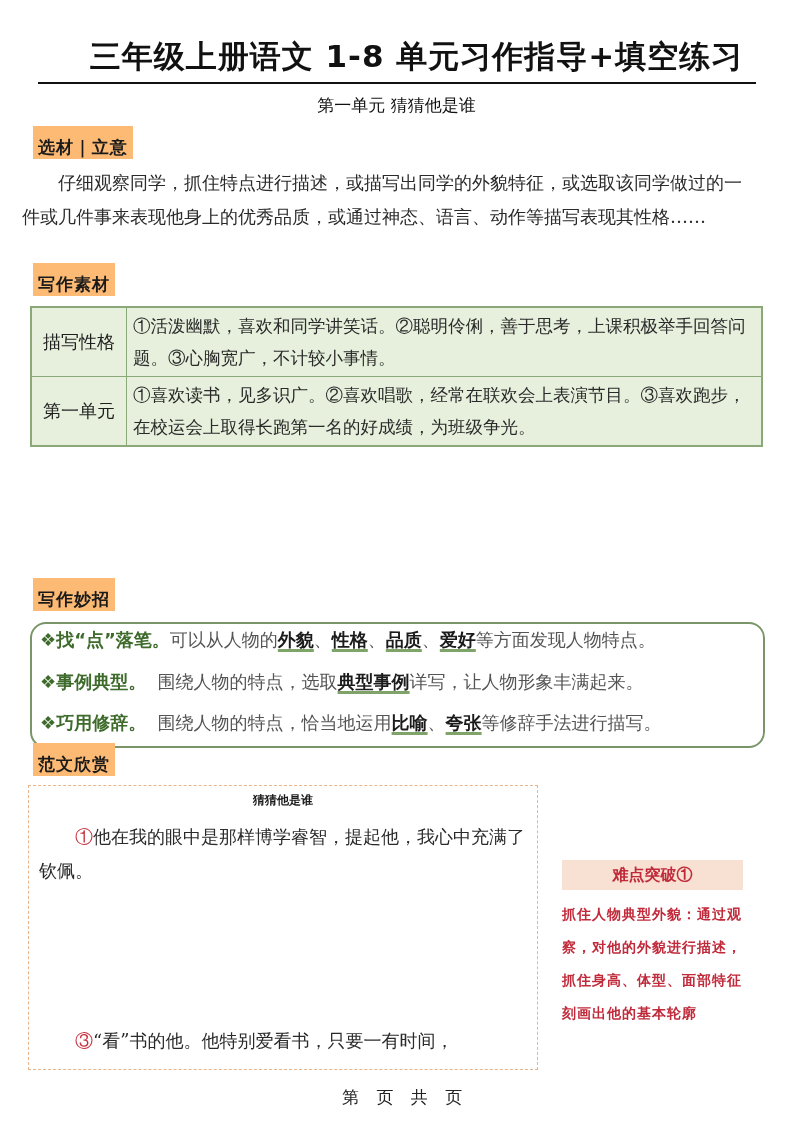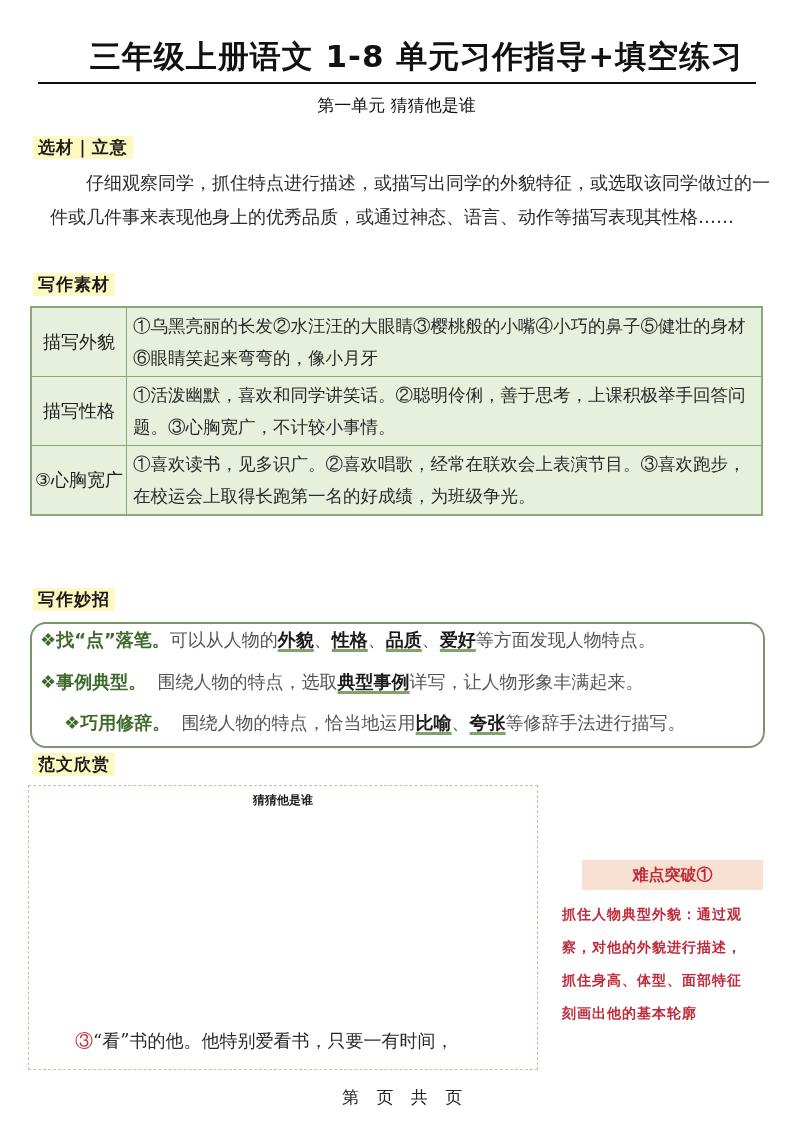--- a/index.html
+++ b/index.html
@@ -5,42 +5,42 @@
   html, body { margin:0; padding:0; background:#ffffff; }
   body { width:793px; height:1122px; position:relative; overflow:hidden;
          font-family:"DejaVu Serif","Liberation Serif",serif; color:#222; }
   .abs { position:absolute; }
   .title { left:0; top:36px; width:793px; text-align:center;
            font-family:"DejaVu Sans","Liberation Sans",sans-serif; font-weight:bold;
            font-size:31px; letter-spacing:1px; color:#111;padding-left:20px; }
   .title-rule { left:38px; top:82px; width:718px; height:2px; background:#111; }
   .subtitle { left:0; top:94px; width:793px; text-align:center; font-size:17px;
               font-family:"DejaVu Sans","Liberation Sans",sans-serif; color:#111; }
-  .tag { background:#fef9c3; padding:1px 5px 2px 5px; font-weight:bold;
+  .tag { background:#fdba74; padding:11px 5px 2px 5px; font-weight:bold;
          font-family:"DejaVu Sans","Liberation Sans",sans-serif; font-size:17px; color:#1a1a1a;
          letter-spacing:1px; }
-  .para { left:50px; width:722px; font-size:18px; line-height:34px; color:#2a2a2a; text-indent:2em; }
+  .para { left:22px; width:722px; font-size:18px; line-height:34px; color:#2a2a2a; text-indent:2em; }
   table.mat { border-collapse:collapse; position:absolute; left:30px; top:306px; width:733px;
               background:#e6f0dc; border:2px solid #8aa878; }
   table.mat td { border:1px solid #8aa878; font-size:17.5px; color:#2a2a2a; line-height:32px; }
   table.mat td.lab { width:92px; text-align:center; font-family:"DejaVu Sans","Liberation Sans",sans-serif;
                      font-size:18px; color:#1e1e1e; }
   table.mat td.val { padding:2px 6px; }
   .tips { left:30px; top:622px; width:731px; height:122px; border:2px solid #7a9668; border-radius:16px; }
   .tip { left:40px; font-size:18px; color:#555; white-space:nowrap; }
   .tip .head { color:#3e6b2b; font-weight:bold; font-family:"DejaVu Sans","Liberation Sans",sans-serif; }
   .tip .u { color:#1b1b1b; font-weight:bold; font-family:Liberation Sans, sans-serif;
             text-decoration:underline; text-decoration-color:#7fa46a; text-decoration-thickness:3px; text-underline-offset:3px; }
   .essay { left:28px; top:785px; width:508px; height:283px; border:1.5px dashed #e9b48a; }
   .essay-title { left:0; top:6px; width:508px; text-align:center; font-weight:bold; font-size:12px;
                  font-family:"DejaVu Sans","Liberation Sans",sans-serif; color:#1a1a1a; }
   .essay-p { left:10px; width:488px; font-size:18px; line-height:34px; color:#2a2a2a; }
   .num { color:#c6303d; }
   .tipbox-head { left:562px; top:860px; width:181px; height:30px; background:#f8e0d2; text-align:center;
-                 line-height:30px; font-size:16px; color:#c02a3a; font-weight:bold;margin-left:20px; }
+                 line-height:30px; font-size:16px; color:#c02a3a; font-weight:bold; }
   .tipbox-body { left:562px; top:898px; width:186px; font-size:14px; line-height:33px; color:#c02a3a;
                  font-weight:bold; letter-spacing:1px; }
   .footer-page { left:342px; top:1086px; font-size:17px; color:#222; letter-spacing:6px;
                  font-family:"DejaVu Sans","Liberation Sans",sans-serif; }
   .footer-brand { left:696px; top:1126px; font-size:17px; font-weight:normal; color:#111; letter-spacing:2px;
                   font-family:"DejaVu Sans","Liberation Sans",sans-serif; }
 </style>
 </head>
 <body>
 
@@ -51,54 +51,51 @@
 <div class="abs" style="left:33px;top:136px;">
   <span class="tag">选材｜立意</span>
 </div>
 <div class="abs para" style="top:166px;">仔细观察同学，抓住特点进行描述，或描写出同学的外貌特征，或选取该同学做过的一件或几件事来表现他身上的优秀品质，或通过神态、语言、动作等描写表现其性格……</div>
 
 <div class="abs" style="left:33px;top:273px;">
   <span class="tag">写作素材</span>
 </div>
 <table class="mat">
   <tbody>
-      <tr>
-    <td class="lab">描写外貌</td>
-    <td class="val">①乌黑亮丽的长发②水汪汪的大眼睛③樱桃般的小嘴④小巧的鼻子⑤健壮的身材⑥眼睛笑起来弯弯的，像小月牙</td>
-  </tr>
   <tr>
     <td class="lab">描写性格</td>
     <td class="val">①活泼幽默，喜欢和同学讲笑话。②聪明伶俐，善于思考，上课积极举手回答问题。③心胸宽广，不计较小事情。</td>
   </tr>
   <tr>
-    <td class="lab">③心胸宽广</td>
+    <td class="lab">第一单元</td>
     <td class="val">①喜欢读书，见多识广。②喜欢唱歌，经常在联欢会上表演节目。③喜欢跑步，在校运会上取得长跑第一名的好成绩，为班级争光。</td>
   </tr>
 </tbody>
   </table>
 
 <div class="abs" style="left:33px;top:588px;">
   <span class="tag">写作妙招</span>
 </div>
 <div class="abs tips"></div>
 <div class="abs tip" style="top:628px;">
   <span class="head">❖</span><span class="head">找“点”落笔。</span><span>可以从人物的</span><span class="u">外貌</span><span>、</span><span class="u">性格</span><span>、</span><span class="u">品质</span><span>、</span><span class="u">爱好</span><span>等方面发现人物特点。</span>
 </div>
 <div class="abs tip" style="top:670px;">
   <span class="head">❖</span><span class="head">事例典型。</span><span style="white-space:pre">  围绕人物的特点，选取</span><span class="u">典型事例</span><span>详写，让人物形象丰满起来。</span>
 </div>
-<div class="abs tip" style="top:711px;margin-left:24px;">
+<div class="abs tip" style="top:711px;">
   <span class="head">❖</span><span class="head">巧用修辞。</span><span style="white-space:pre">  围绕人物的特点，恰当地运用</span><span class="u">比喻</span><span>、</span><span class="u">夸张</span><span>等修辞手法进行描写。</span>
 </div>
 
 <div class="abs" style="left:33px;top:753px;">
   <span class="tag">范文欣赏</span>
 </div>
 <div class="abs essay">
   <div class="abs essay-title">猜猜他是谁</div>
+  <div class="abs essay-p" style="top:34px;text-indent:2em;"><span class="num">①</span><span>他在我的眼中是那样博学睿智，提起他，我心中充满了钦佩。</span></div>
   <div class="abs essay-p" style="top:238px;text-indent:2em;"><span class="num">③</span><span>“看”书的他。他特别爱看书，只要一有时间，</span></div>
 </div>
 
 <div class="abs tipbox-head">难点突破①</div>
 <div class="abs tipbox-body">抓住人物典型外貌：通过观察，对他的外貌进行描述，抓住身高、体型、面部特征刻画出他的基本轮廓</div>
 
 <div class="abs footer-page">第 页 共  页</div>
 <div class="abs footer-brand">天云资源网</div>
 
 </body></html>

